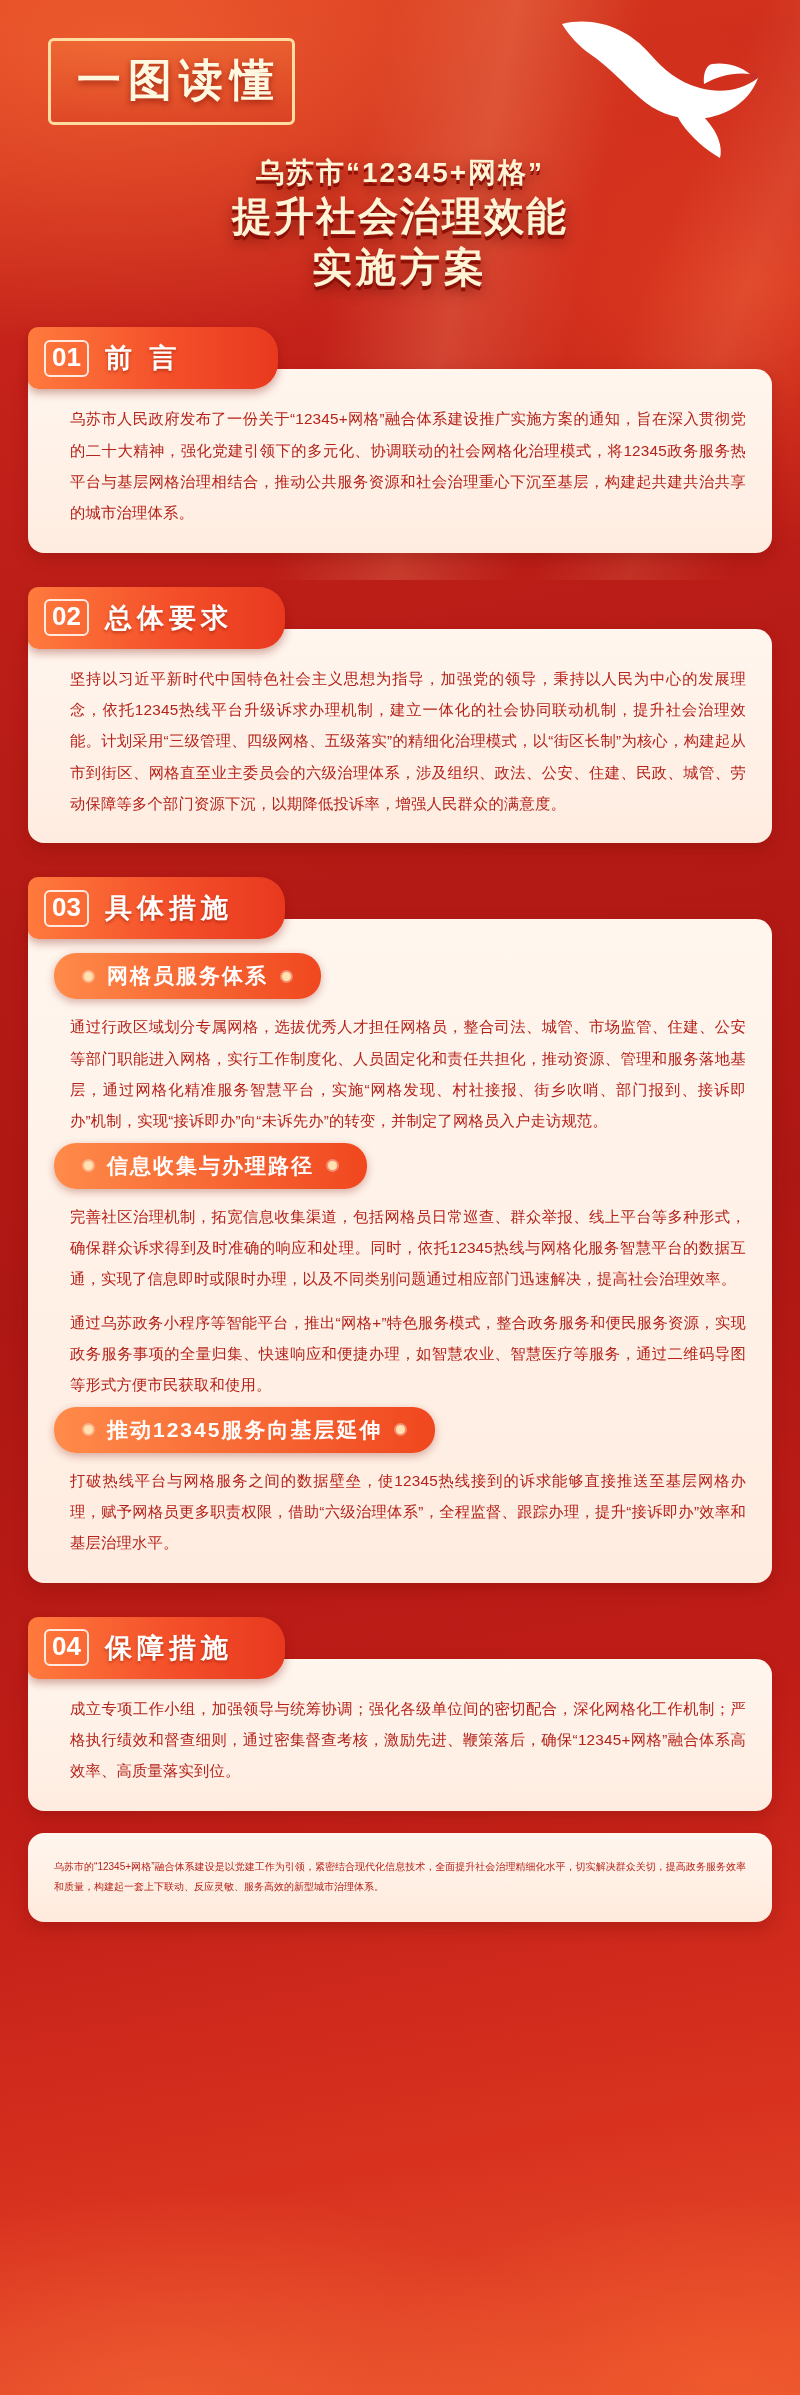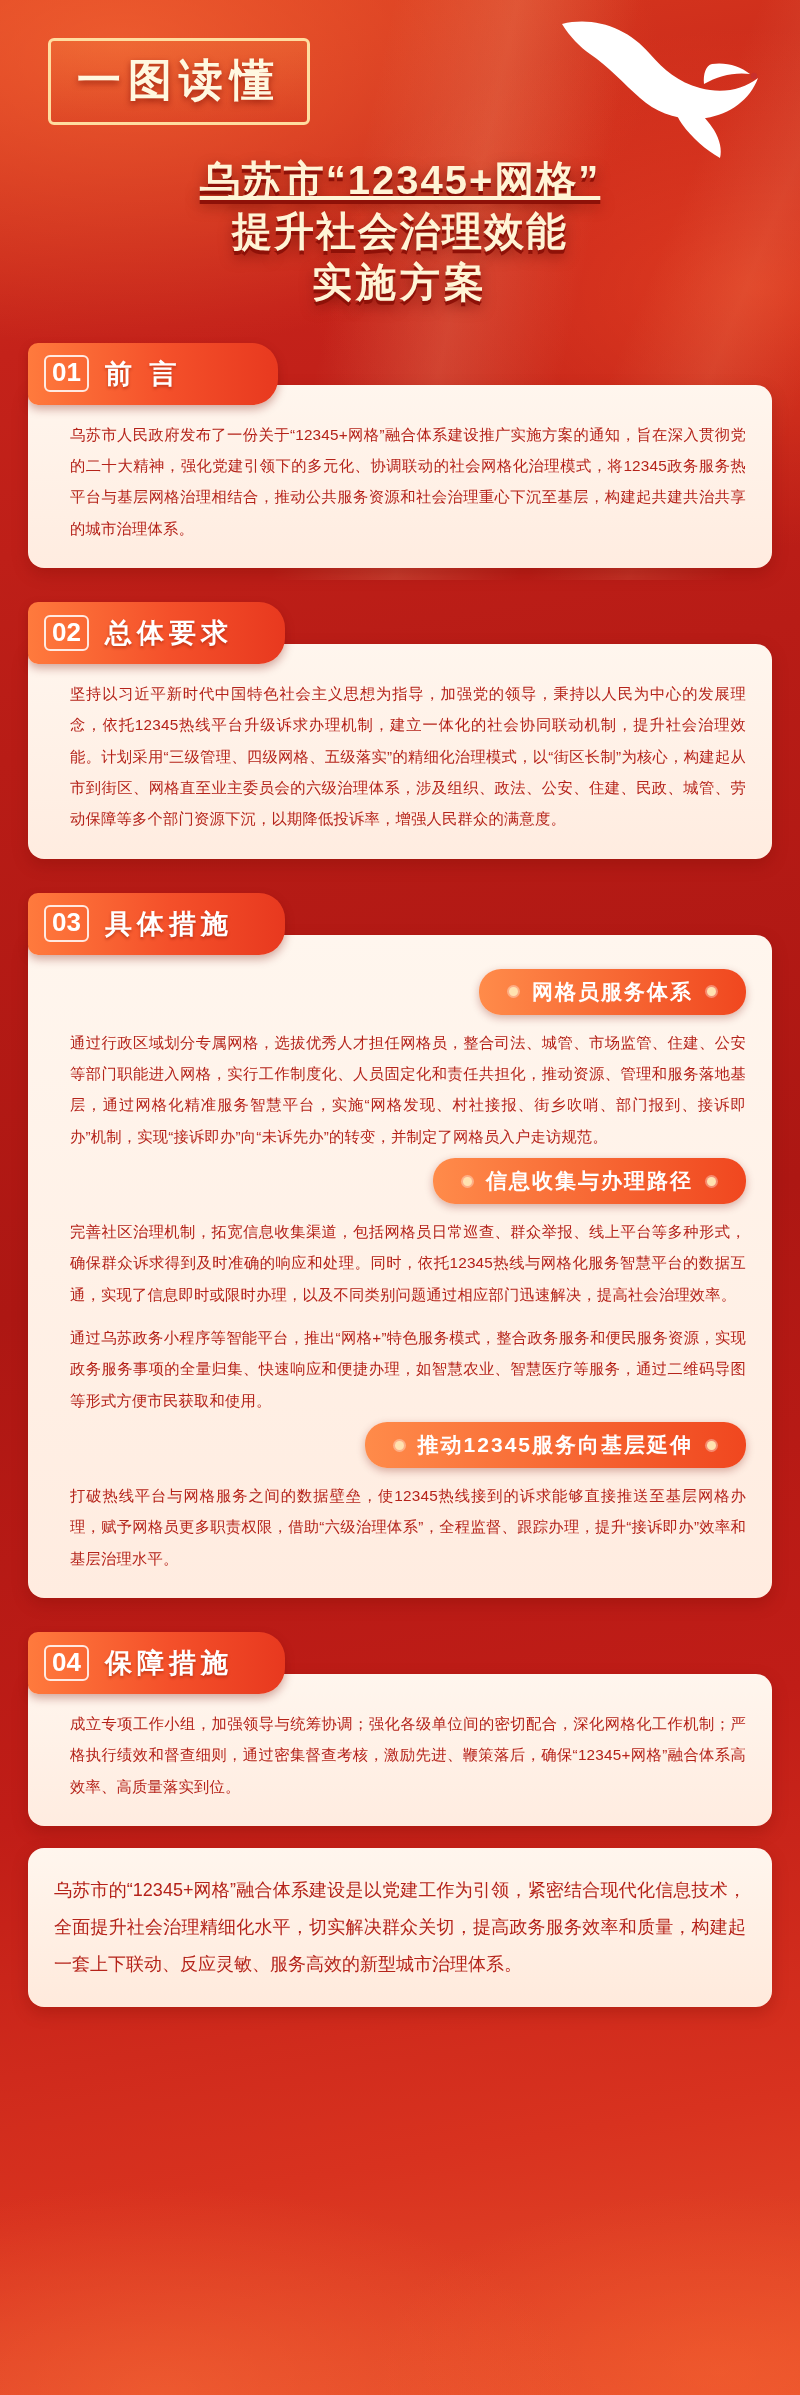--- a/index.html
+++ b/index.html
@@ -40,21 +40,21 @@
 
   
   .header {
     position: relative;
     padding: 38px 0 8px 0;
     z-index: 3;
   }
   .hero-badge {
     margin-left: 48px;
     display: inline-block;
-    padding: 10px 26px 12px 26px;
+    padding: 10px 11px 12px 26px;
     border: 3px solid #ffdda0;
     border-radius: 6px;
     color: #fff8e0;
     font-size: 44px;
     font-weight: bold;
     letter-spacing: 7px;
     text-shadow: 0 3px 6px rgba(120,10,0,0.6);
     background: linear-gradient(180deg, rgba(255,170,80,0.18), rgba(180,20,10,0.10));
   }
   .dove {
@@ -65,21 +65,21 @@
     height: 150px;
   }
   .hero-title {
     margin: 30px 0 0 0;
     text-align: center;
     color: #fff4d6;
     font-weight: bold;
     line-height: 1.28;
     text-shadow: 0 4px 0 #8e1108, 0 6px 14px rgba(90,8,0,0.65);
   }
-  .hero-title .l1 { font-size: 40px; letter-spacing: 2px; display: block; text-decoration: underline; }
+  .hero-title .l1 { font-size: 28px; letter-spacing: 2px; display: block; }
   .hero-title .l2 { font-size: 40px; letter-spacing: 2px; display: block; }
   .hero-title .l3 { font-size: 40px; letter-spacing: 4px; display: block; }
 
   
   .section { position: relative; margin: 0 28px 8px 28px; z-index: 3; }
   .sec-head {
     position: relative;
     display: flex;
     align-items: center;
     gap: 16px;
@@ -125,21 +125,21 @@
     text-align: justify;
     letter-spacing: 0.2px;
     margin-left: 16px;
   }
 
   
   .sub {
     margin-top: 6px;
   }
   .sub:first-child { margin-top: 0; }
-  .pill-wrap { display: flex; justify-content: flex-end; }
+  .pill-wrap { display: flex; justify-content: flex-start; }
   .pill {
     position: relative;
     display: flex;
     align-items: center;
     gap: 14px;
     padding: 9px 30px;
     border-radius: 22px;
     background: linear-gradient(90deg, #ff8b4a 0%, #f0471f 100%);
     box-shadow: 0 3px 8px rgba(120,14,0,0.3);
   }
@@ -170,21 +170,21 @@
     margin: 22px 28px 40px 28px;
     position: relative;
     z-index: 3;
     background: linear-gradient(180deg, #fff6ee 0%, #ffeadc 100%);
     border-radius: 16px;
     padding: 24px 26px;
     box-shadow: 0 6px 16px rgba(110,12,0,0.28);
   }
   .footer-card p {
     color: #b5231a;
-    font-size: 18px;
+    font-size: 10px;
     line-height: 2.05;
     text-align: justify;
   }
   .spacer { height: 26px; }
 </style>
 </head>
 <body>
 
 <div class="page">
 

